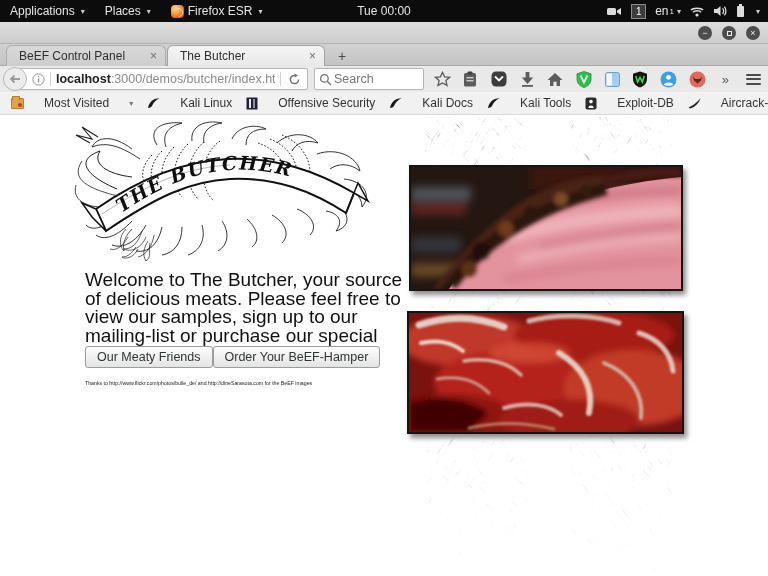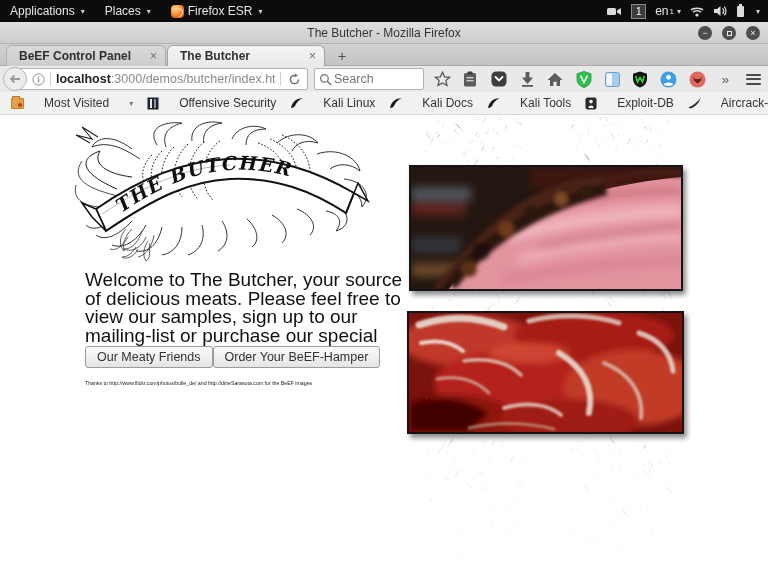--- a/index.html
+++ b/index.html
@@ -37,21 +37,21 @@
   
   .tabbar{position:absolute;left:0;top:44px;width:768px;height:22px;
     background:linear-gradient(#d2d2d2,#c3c3c3);}
   .tabbar::after{content:"";position:absolute;left:0;bottom:0;width:100%;height:1px;background:#a9a9a9;}
   .tab{position:absolute;top:1px;height:21px;display:flex;align-items:center;
     padding:0 8px 0 12px;font-size:12px;color:#2f2f2f;border-radius:6px 6px 0 0;cursor:default;}
   .tab-inactive{left:6px;width:160px;background:linear-gradient(#d9d9d9,#cdcdcd);
     border:1px solid #adadad;border-bottom:none;z-index:1;}
   .tab-active{left:167px;width:158px;background:linear-gradient(#f4f4f4,#e9e9e9);
     border:1px solid #a2a2a2;border-bottom:none;z-index:3;}
-  .tab .tlabel{flex:1;overflow:hidden;white-space:nowrap;font-weight:bold;}
+  .tab .tlabel{flex:1;overflow:hidden;white-space:nowrap;}
   .tab .tclose{color:#6e6e6e;font-size:12px;margin-left:6px;cursor:pointer;}
   .newtab{position:absolute;left:330px;top:3px;width:24px;height:18px;color:#4a4a4a;
     font-size:14px;display:flex;align-items:center;justify-content:center;cursor:pointer;}
 
   
   .navbar{position:absolute;left:0;top:66px;width:768px;height:26px;background:#e9e9e9;}
   .backbtn{position:absolute;left:3px;top:1px;width:24px;height:24px;border-radius:50%;
     border:1px solid #b5b5b5;background:#ececec;display:flex;align-items:center;justify-content:center;z-index:2;cursor:default;}
   .urlbar{position:absolute;left:15px;top:2px;width:293px;height:22px;background:#ffffff;
     border:1px solid #b5b5b5;border-radius:2px;display:flex;align-items:center;padding-left:16px;cursor:text;}
@@ -107,20 +107,21 @@
     </div>
     <div class="menu">
       <span>Places</span>
       <span class="caret">▾</span>
     </div>
     <div class="menu">
       <span class="ff-badge"></span>
       <span>Firefox ESR</span>
       <span class="caret">▾</span>
     </div>
+    <div class="panel-clock">Tue 00:00</div>
     <div class="panel-right">
       <svg class="pico" width="15" height="11" viewBox="0 0 15 11">
         <rect x="0" y="2" width="9" height="7" rx="1.5" fill="#dcdcdc"></rect>
         <path d="M10 4.5 L14 2 V9 L10 6.5 Z" fill="#dcdcdc"></path>
       </svg>
       <div class="ws-box">1</div>
       <div class="kb">
         <span>en</span>
           <sub>1</sub>
         <span class="caret">▾</span>
@@ -137,21 +138,20 @@
       </svg>
       <svg class="pico" width="9" height="14" viewBox="0 0 9 14">
         <rect x="3" y="0" width="3" height="2" fill="#dcdcdc"></rect>
         <rect x="1" y="2" width="7" height="11" rx="1" fill="#dcdcdc"></rect>
       </svg>
       <span class="caret">▾</span>
     </div>
   </div>
 
   <div class="titlebar">
-    <span>The Butcher - Mozilla Firefox</span>
     <div class="winbtns">
       <div class="winbtn">
           <span>−</span>
         </div>
       <div class="winbtn">
           <span class="maxbox"></span>
         </div>
       <div class="winbtn">
           <span>×</span>
         </div>
@@ -274,32 +274,32 @@
     </div>
   </div>
 
   <div class="bookbar">
     <div class="bitem">
       <span class="folder"></span>
       <span>Most Visited</span>
       <span class="caret">▾</span>
     </div>
     <div class="bitem">
+      <svg width="13" height="12" viewBox="0 0 13 12">
+        <path d="M1 11 C2 4 8 1 12.5 1.2 C8.5 3 6.5 5.5 5.5 8 C4.8 9.8 3 11 1 11 Z" fill="#1a1a1a"></path>
+      </svg>
+      <span>Kali Linux</span>
+    </div>
+    <div class="bitem">
       <svg width="12" height="13" viewBox="0 0 12 13">
         <rect x="0.5" y="0.5" width="11" height="12" fill="#1d2430"></rect>
         <rect x="3" y="2" width="2" height="9" fill="#e8e8e8"></rect>
         <rect x="7" y="2" width="2" height="9" fill="#8a93a5"></rect>
       </svg>
       <span>Offensive Security</span>
-    </div>
-    <div class="bitem">
-      <svg width="13" height="12" viewBox="0 0 13 12">
-        <path d="M1 11 C2 4 8 1 12.5 1.2 C8.5 3 6.5 5.5 5.5 8 C4.8 9.8 3 11 1 11 Z" fill="#1a1a1a"></path>
-      </svg>
-      <span>Kali Linux</span>
     </div>
     <div class="bitem">
       <svg width="13" height="12" viewBox="0 0 13 12">
         <path d="M1 11 C2 4 8 1 12.5 1.2 C8.5 3 6.5 5.5 5.5 8 C4.8 9.8 3 11 1 11 Z" fill="#1a1a1a"></path>
       </svg>
       <span>Kali Docs</span>
     </div>
     <div class="bitem">
       <svg width="13" height="12" viewBox="0 0 13 12">
         <path d="M1 11 C2 4 8 1 12.5 1.2 C8.5 3 6.5 5.5 5.5 8 C4.8 9.8 3 11 1 11 Z" fill="#1a1a1a"></path>

